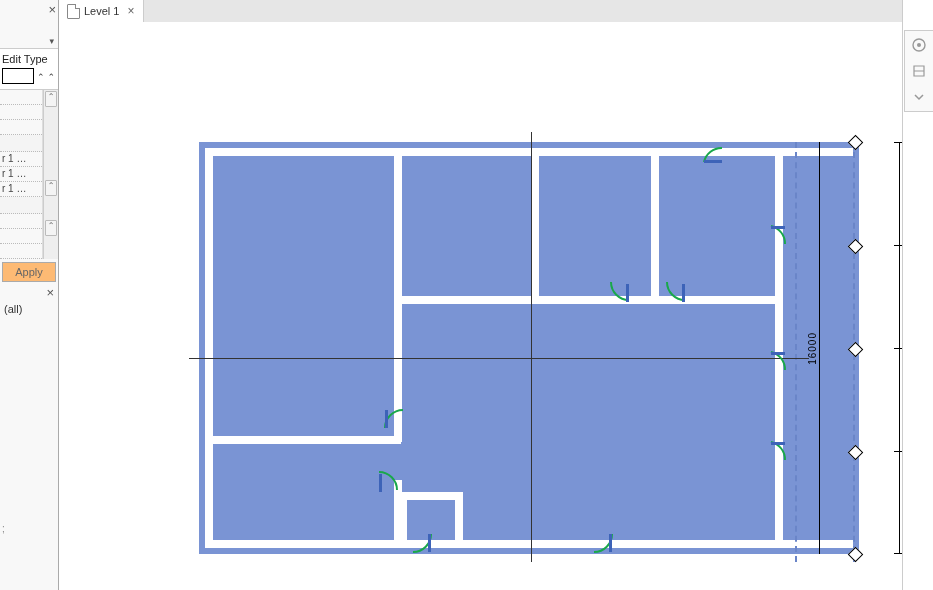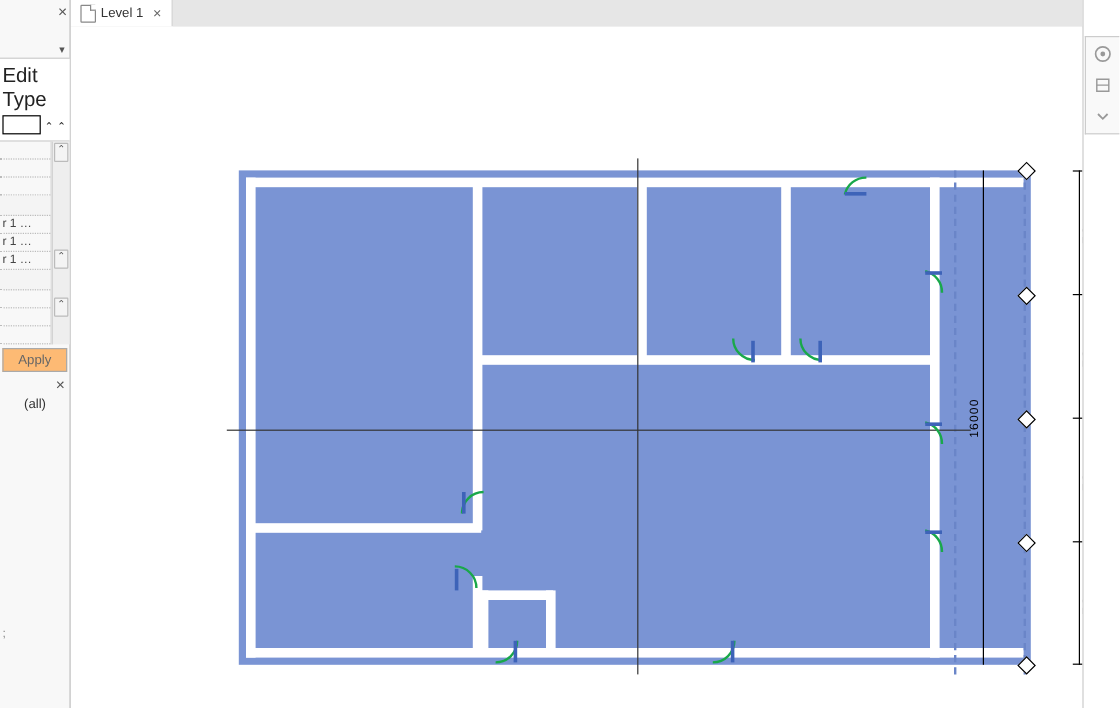--- a/index.html
+++ b/index.html
@@ -3,33 +3,33 @@
 <meta charset="utf-8">
 <style>
 html,body{margin:0;padding:0;width:933px;height:590px;background:#fff;font-family:"Segoe UI",Arial,sans-serif;font-size:11px;color:#333;overflow:hidden}
 .app{display:flex;width:100%;height:100%;position:relative}
 .left-panel{width:58px;height:100%;background:#f8f8f8;border-right:1px solid #aaa;display:flex;flex-direction:column;position:relative}
 .panel-close{position:absolute;right:2px;top:2px;font-size:13px;color:#555;cursor:pointer}
 .panel-spacer{height:48px;border-bottom:1px solid #ccc;position:relative}
 .panel-spacer .dd{position:absolute;right:4px;bottom:2px;font-size:9px;color:#555}
 .edit-type{padding:4px 2px;border-bottom:1px solid #ccc;background:#fff}
 .edit-type .row1{display:flex;align-items:center;gap:2px;margin-bottom:3px}
-.edit-type .label{font-size:17px;color:#222}
+.edit-type .label{font-size:11px;color:#222}
 .edit-type .chev{font-size:9px;color:#333}
 .edit-type .inputbox{width:30px;height:14px;border:1px solid #000;margin-bottom:1px}
 .prop-scroll{display:flex;flex:0 0 auto}
 .prop-list{flex:1;display:flex;flex-direction:column;border-right:1px solid #ddd}
 .prop-row{height:14px;border-bottom:1px dotted #bbb;font-size:10px;color:#444;padding-left:2px;white-space:nowrap;overflow:hidden;line-height:14px}
 .prop-sb{width:14px;background:#eee;display:flex;flex-direction:column;border-left:1px solid #ccc}
 .sb-btn{height:14px;border:1px solid #bbb;border-radius:1px;margin:1px;font-size:8px;text-align:center;line-height:10px;color:#555;background:#f4f4f4}
 .sb-track{flex:1}
 .apply-btn{margin:3px 2px;height:18px;border:1px solid #aaa;background:#fdba74;text-align:center;line-height:18px;font-size:11px;color:#666}
 .sub-close{position:relative;height:14px}
 .sub-close .x{position:absolute;right:4px;top:0;font-size:13px;color:#555}
-.all-row{padding:4px 20px;font-size:11px;color:#333}
+.all-row{padding:4px 4px;font-size:11px;color:#333}
 .left-panel .footnote{position:absolute;bottom:56px;left:2px;font-size:10px;color:#888}
 
 .center{flex:1;position:relative;background:#fff}
 .tabbar{height:22px;display:flex;align-items:center;border-bottom:1px solid #ccc}
 .tab{display:flex;align-items:center;gap:4px;padding:0 8px;height:100%;border-right:1px solid #ccc;background:#fff}
 .tab .doc-icon{width:11px;height:13px;border:1px solid #888;border-radius:1px;position:relative}
 .tab .doc-icon::after{content:"";position:absolute;right:-1px;top:-1px;width:4px;height:4px;border-left:1px solid #888;border-bottom:1px solid #888;background:#fff}
 .tab-close{font-size:12px;color:#666;margin-left:4px}
 .tabbar .filler{flex:1;background:#e6e6e6;height:100%;border-bottom:1px solid #ccc}
 .viewport{position:absolute;left:0;top:22px;right:0;bottom:0;background:#fff}

